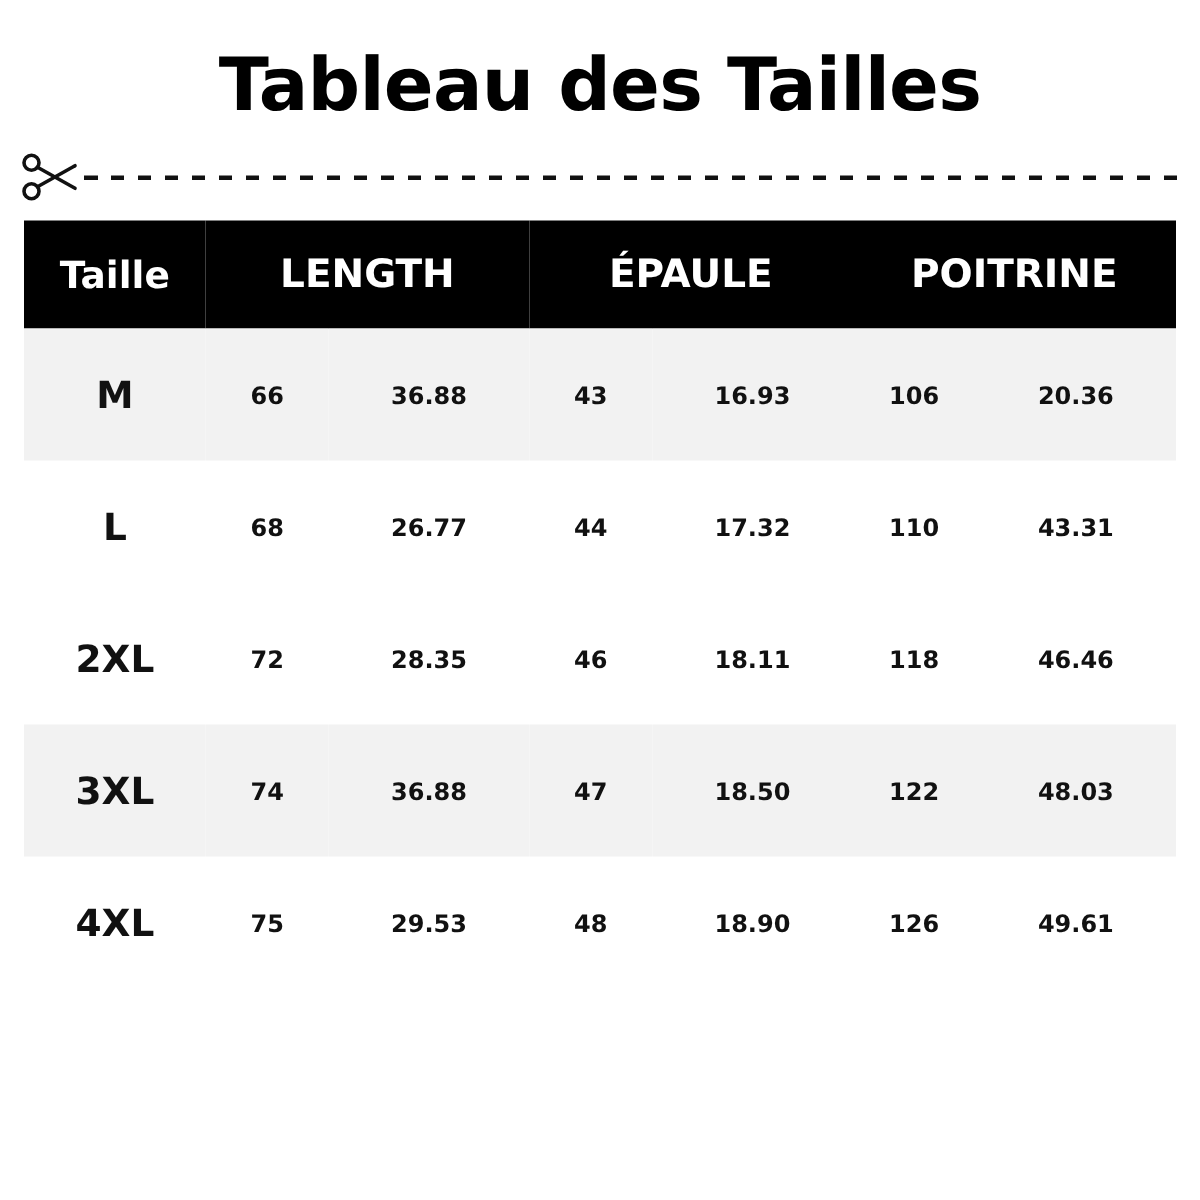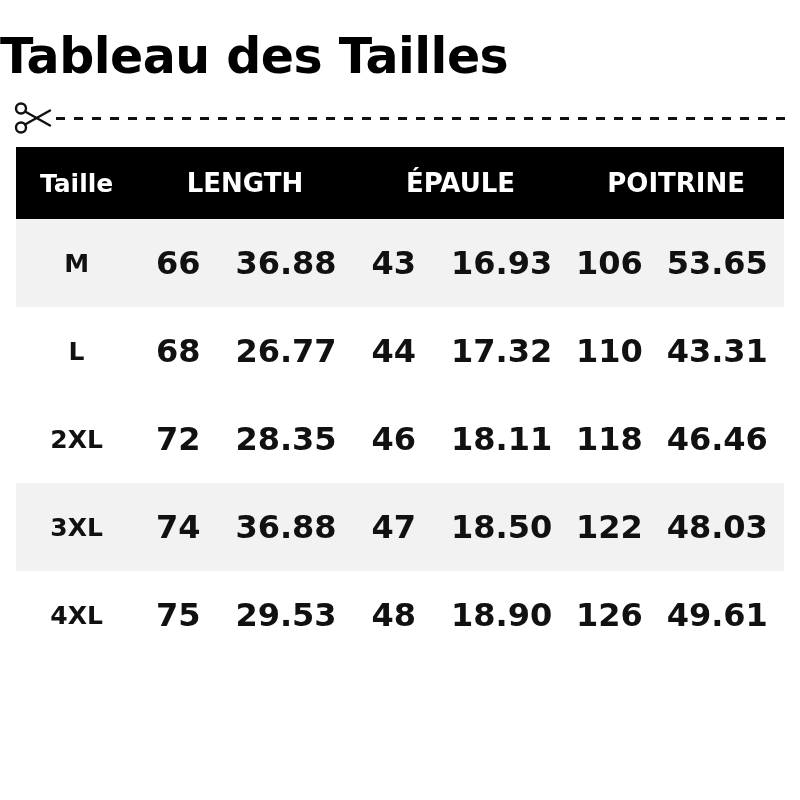--- a/index.html
+++ b/index.html
@@ -14,21 +14,21 @@
     color: #111111;
     overflow: hidden;
   }
   .page {
     width: 800px;
     height: 800px;
     position: relative;
     box-sizing: border-box;
   }
   .title {
-    text-align: left;
+    text-align: center;
     font-size: 49px;
     font-weight: bold;
     letter-spacing: -0.5px;
     margin: 28px 0 0 0;
     color: #000000;
     font-family: "DejaVu Sans", sans-serif;
   }
   .cutline {
     display: flex;
     align-items: center;
@@ -95,21 +95,21 @@
     font-weight: bold;
     color: #111111;
   }
   tr.data-row {
     height: 88px;
   }
   tr.data-row.alt {
     background: #f2f2f2;
   }
   tr.data-row td {
-    font-size: 32px;
+    font-size: 16px;
     font-weight: bold;
     color: #111111;
   }
   tr.data-row td.size-cell {
     font-size: 25px;
   }
 </style>
 </head>
 <body>
 
@@ -149,21 +149,21 @@
         </tr>
       </thead>
       <tbody>
         <tr class="data-row alt">
           <td class="size-cell">M</td>
           <td>66</td>
           <td>36.88</td>
           <td>43</td>
           <td>16.93</td>
           <td>106</td>
-          <td>53.65</td>
+          <td>20.36</td>
         </tr>
         <tr class="data-row">
           <td class="size-cell">L</td>
           <td>68</td>
           <td>26.77</td>
           <td>44</td>
           <td>17.32</td>
           <td>110</td>
           <td>43.31</td>
         </tr>

